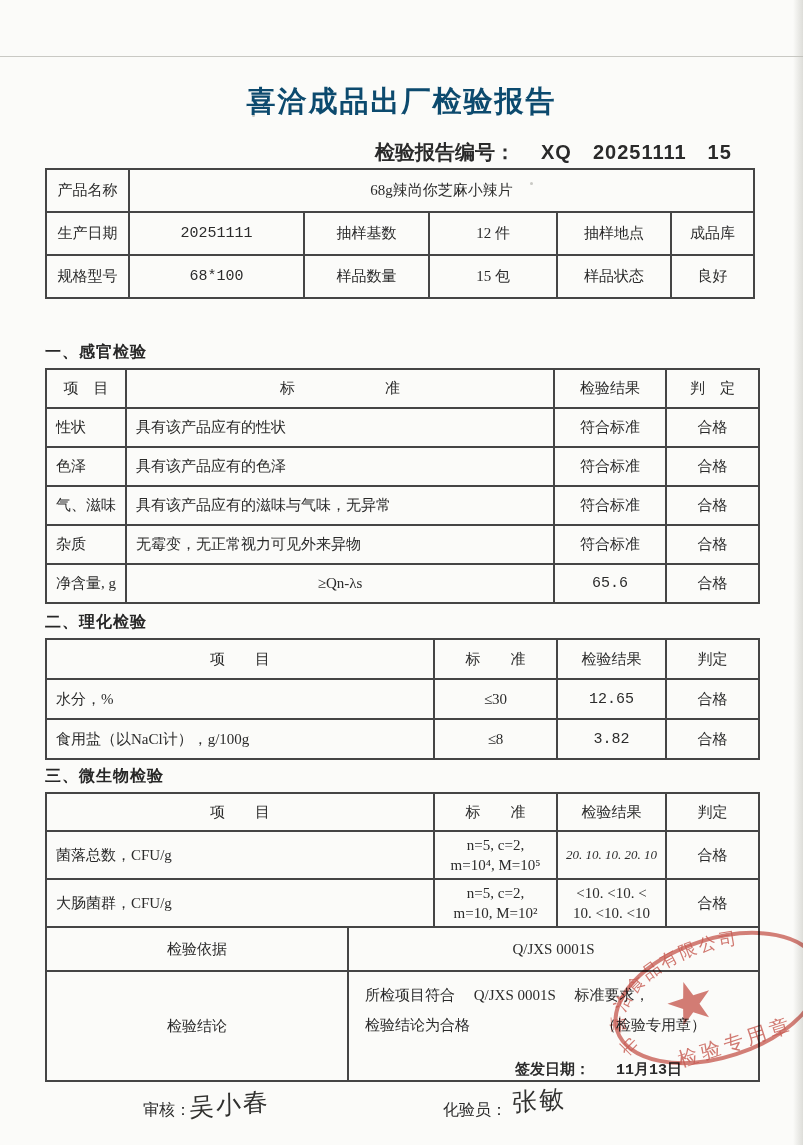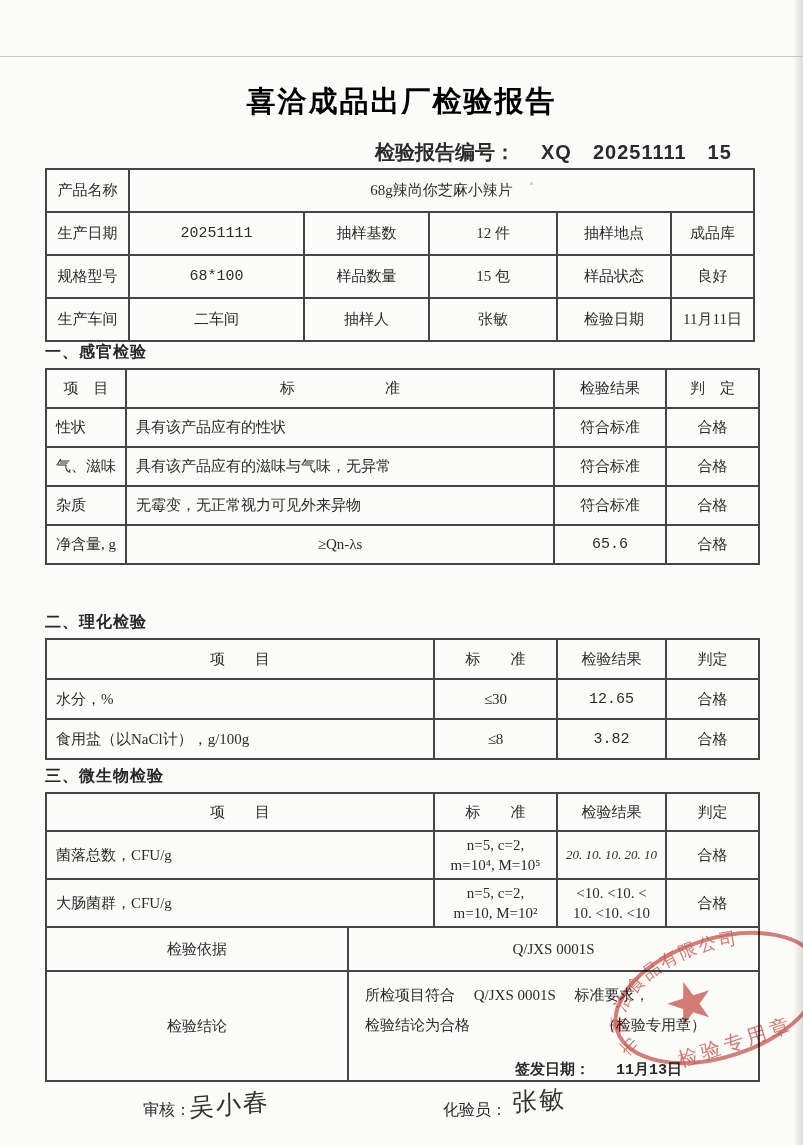--- a/index.html
+++ b/index.html
@@ -11,21 +11,21 @@
     color:#2b2b2b;
   }
   .scan-line{position:absolute;left:0;top:56px;width:803px;height:1px;background:#c9c9c4;}
   .edge-shade{position:absolute;right:0;top:0;width:10px;height:1145px;
     background:linear-gradient(to right, rgba(200,200,193,0), rgba(185,185,178,0.45));}
   .speck{position:absolute;width:3px;height:3px;border-radius:50%;background:#a8a8a2;opacity:.6;}
 
   .title{
     position:absolute;left:0;top:82px;width:803px;text-align:center;
     font-family:"Liberation Sans","DejaVu Sans",sans-serif;
-    font-size:29px;font-weight:bold;letter-spacing:2px;color:#000000;
+    font-size:29px;font-weight:bold;letter-spacing:2px;color:#0c4a6e;
   }
   .report-no{
     position:absolute;left:375px;top:139px;
     font-family:"Liberation Sans","DejaVu Sans",sans-serif;
     font-size:20px;font-weight:bold;color:#2a2a2a;
   }
   .report-no .val{font-weight:600;margin-left:26px;letter-spacing:1px;}
 
   table{border-collapse:collapse;table-layout:fixed;position:absolute;background:transparent;}
   td{border:2px solid #454545;font-size:15px;vertical-align:middle;padding:0 6px;overflow:hidden;}
@@ -116,28 +116,20 @@
       <td class="tc">成品库</td>
     </tr>
     <tr>
       <td class="tc">规格型号</td>
       <td class="tc num">68*100</td>
       <td class="tc">样品数量</td>
       <td class="tc">15 包</td>
       <td class="tc">样品状态</td>
       <td class="tc">良好</td>
     </tr>
-    <tr>
-      <td class="tc">生产车间</td>
-      <td class="tc">二车间</td>
-      <td class="tc">抽样人</td>
-      <td class="tc">张敏</td>
-      <td class="tc">检验日期</td>
-      <td class="tc">11月11日</td>
-    </tr>
   </tbody>
     </table>
 
   <div id="h1" class="sec-heading">一、感官检验</div>
 
   <table id="t2">
     <colgroup>
         <col style="width:80px">
         <col style="width:428px">
         <col style="width:112px">
@@ -146,20 +138,26 @@
     <tbody>
         <tr>
       <td class="tc">项　目</td>
       <td class="tc">标　　　　　　准</td>
       <td class="tc">检验结果</td>
       <td class="tc">判　定</td>
     </tr>
     <tr>
       <td class="tl">性状</td>
       <td class="tl">具有该产品应有的性状</td>
+      <td class="tc">符合标准</td>
+      <td class="tc">合格</td>
+    </tr>
+    <tr>
+      <td class="tl">色泽</td>
+      <td class="tl">具有该产品应有的色泽</td>
       <td class="tc">符合标准</td>
       <td class="tc">合格</td>
     </tr>
     <tr>
       <td class="tl">气、滋味</td>
       <td class="tl">具有该产品应有的滋味与气味，无异常</td>
       <td class="tc">符合标准</td>
       <td class="tc">合格</td>
     </tr>
     <tr>

